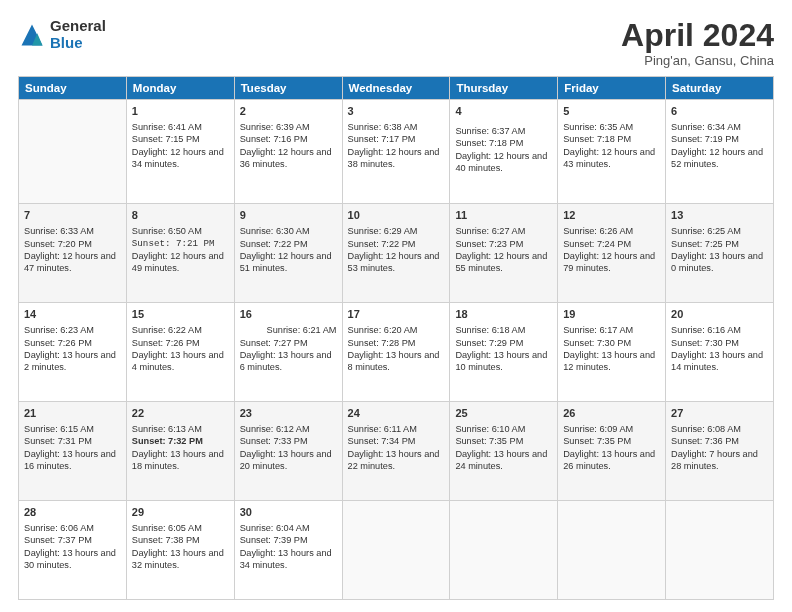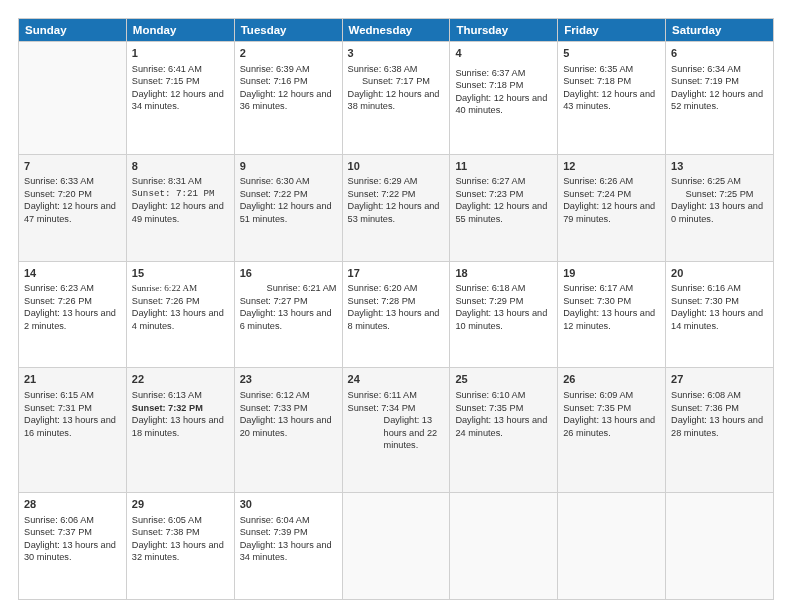--- a/index.html
+++ b/index.html
@@ -91,20 +91,36 @@
       margin-bottom: 2px;
     }
     .empty { background: #f9f9f9; }
     .row-alt { background: #f5f5f5; }
     .row-white { background: #fff; }
   </style>
 </head>
 <body>
 
 <div class="page">
+  <div class="header">
+    <div class="logo">
+      <svg class="logo-icon" viewBox="0 0 32 32">
+        <polygon points="16,4 28,28 4,28" fill="#1a73b5"></polygon>
+        <polygon points="22,14 28,28 16,28" fill="#2196a8"></polygon>
+      </svg>
+      <div class="logo-text">
+        <span class="logo-general">General</span>
+        <span class="logo-blue">Blue</span>
+      </div>
+    </div>
+    <div class="title-block">
+      <div class="main-title">April 2024</div>
+      <div class="subtitle">Ping'an, Gansu, China</div>
+    </div>
+  </div>
 
   <table class="calendar">
     <thead>
       <tr>
       <th>Sunday</th>
           <th>Monday</th>
           <th>Tuesday</th>
           <th>Wednesday</th>
           <th>Thursday</th>
           <th>Friday</th>
@@ -122,21 +138,21 @@
           </td>
           <td class="row-white">
             <span class="day-num">2</span>
             <span style="display: block;">Sunrise: 6:39 AM</span>
             <span style="display: block;">Sunset: 7:16 PM</span>
             <span style="display: block;">Daylight: 12 hours and 36 minutes.</span>
           </td>
           <td class="row-white">
             <span class="day-num">3</span>
             <span style="display: block;">Sunrise: 6:38 AM</span>
-            <span style="display: block; text-align: center;">Sunset: 7:17 PM</span>
+            <span style="display: block;">Sunset: 7:17 PM</span>
             <span style="display: block;">Daylight: 12 hours and 38 minutes.</span>
           </td>
           <td class="row-white">
             <span class="day-num">4</span>
             <span style="display: block; margin-top: 6px;">Sunrise: 6:37 AM</span>
             <span style="display: block;">Sunset: 7:18 PM</span>
             <span style="display: block;">Daylight: 12 hours and 40 minutes.</span>
           </td>
           <td class="row-white">
             <span class="day-num">5</span>
@@ -153,21 +169,21 @@
         </tr>
         <tr>
           <td class="row-alt">
             <span class="day-num">7</span>
             <span style="display: block;">Sunrise: 6:33 AM</span>
             <span style="display: block;">Sunset: 7:20 PM</span>
             <span style="display: block;">Daylight: 12 hours and 47 minutes.</span>
           </td>
           <td class="row-alt">
             <span class="day-num">8</span>
-            <span style="display: block;">Sunrise: 8:31 AM</span>
+            <span style="display: block;">Sunrise: 6:50 AM</span>
             <span style="display: block; font-family: Liberation Mono, monospace;">Sunset: 7:21 PM</span>
             <span style="display: block;">Daylight: 12 hours and 49 minutes.</span>
           </td>
           <td class="row-alt">
             <span class="day-num">9</span>
             <span style="display: block;">Sunrise: 6:30 AM</span>
             <span style="display: block;">Sunset: 7:22 PM</span>
             <span style="display: block;">Daylight: 12 hours and 51 minutes.</span>
           </td>
           <td class="row-alt">
@@ -184,34 +200,34 @@
           </td>
           <td class="row-alt">
             <span class="day-num">12</span>
             <span style="display: block;">Sunrise: 6:26 AM</span>
             <span style="display: block;">Sunset: 7:24 PM</span>
             <span style="display: block;">Daylight: 12 hours and 79 minutes.</span>
           </td>
           <td class="row-alt">
             <span class="day-num">13</span>
             <span style="display: block;">Sunrise: 6:25 AM</span>
-            <span style="display: block; text-align: center;">Sunset: 7:25 PM</span>
+            <span style="display: block;">Sunset: 7:25 PM</span>
             <span style="display: block;">Daylight: 13 hours and 0 minutes.</span>
           </td>
         </tr>
         <tr>
           <td class="row-white">
             <span class="day-num">14</span>
             <span style="display: block;">Sunrise: 6:23 AM</span>
             <span style="display: block;">Sunset: 7:26 PM</span>
             <span style="display: block;">Daylight: 13 hours and 2 minutes.</span>
           </td>
           <td class="row-white">
             <span class="day-num">15</span>
-            <span style="display: block; font-family: Liberation Serif, serif;">Sunrise: 6:22 AM</span>
+            <span style="display: block;">Sunrise: 6:22 AM</span>
             <span style="display: block;">Sunset: 7:26 PM</span>
             <span style="display: block;">Daylight: 13 hours and 4 minutes.</span>
           </td>
           <td class="row-white">
             <span class="day-num">16</span>
             <span style="display: block; text-align: right;">Sunrise: 6:21 AM</span>
             <span style="display: block;">Sunset: 7:27 PM</span>
             <span style="display: block;">Daylight: 13 hours and 6 minutes.</span>
           </td>
           <td class="row-white">
@@ -255,39 +271,39 @@
           <td class="row-alt">
             <span class="day-num">23</span>
             <span style="display: block;">Sunrise: 6:12 AM</span>
             <span style="display: block;">Sunset: 7:33 PM</span>
             <span style="display: block;">Daylight: 13 hours and 20 minutes.</span>
           </td>
           <td class="row-alt">
             <span class="day-num">24</span>
             <span style="display: block;">Sunrise: 6:11 AM</span>
             <span style="display: block;">Sunset: 7:34 PM</span>
-            <span style="display: block; margin-left: 36px;">Daylight: 13 hours and 22 minutes.</span>
+            <span style="display: block;">Daylight: 13 hours and 22 minutes.</span>
           </td>
           <td class="row-alt">
             <span class="day-num">25</span>
             <span style="display: block;">Sunrise: 6:10 AM</span>
             <span style="display: block;">Sunset: 7:35 PM</span>
             <span style="display: block;">Daylight: 13 hours and 24 minutes.</span>
           </td>
           <td class="row-alt">
             <span class="day-num">26</span>
             <span style="display: block;">Sunrise: 6:09 AM</span>
             <span style="display: block;">Sunset: 7:35 PM</span>
             <span style="display: block;">Daylight: 13 hours and 26 minutes.</span>
           </td>
           <td class="row-alt">
             <span class="day-num">27</span>
             <span style="display: block;">Sunrise: 6:08 AM</span>
             <span style="display: block;">Sunset: 7:36 PM</span>
-            <span style="display: block;">Daylight: 13 hours and 28 minutes.</span>
+            <span style="display: block;">Daylight: 7 hours and 28 minutes.</span>
           </td>
         </tr>
         <tr>
           <td class="row-white">
             <span class="day-num">28</span>
             <span style="display: block;">Sunrise: 6:06 AM</span>
             <span style="display: block;">Sunset: 7:37 PM</span>
             <span style="display: block;">Daylight: 13 hours and 30 minutes.</span>
           </td>
           <td class="row-white">

